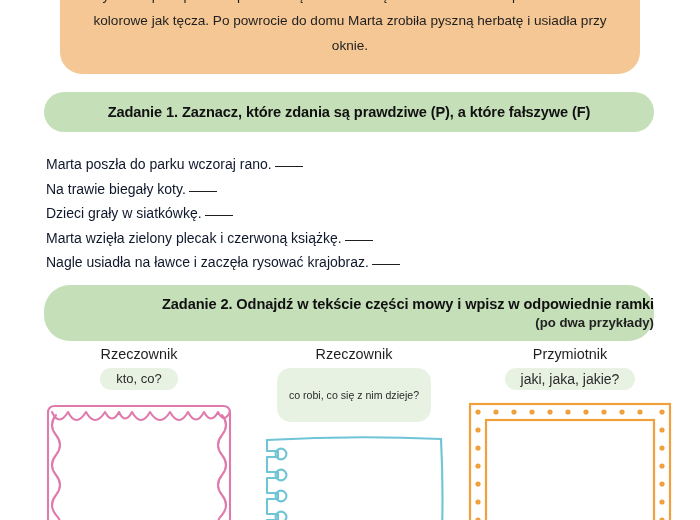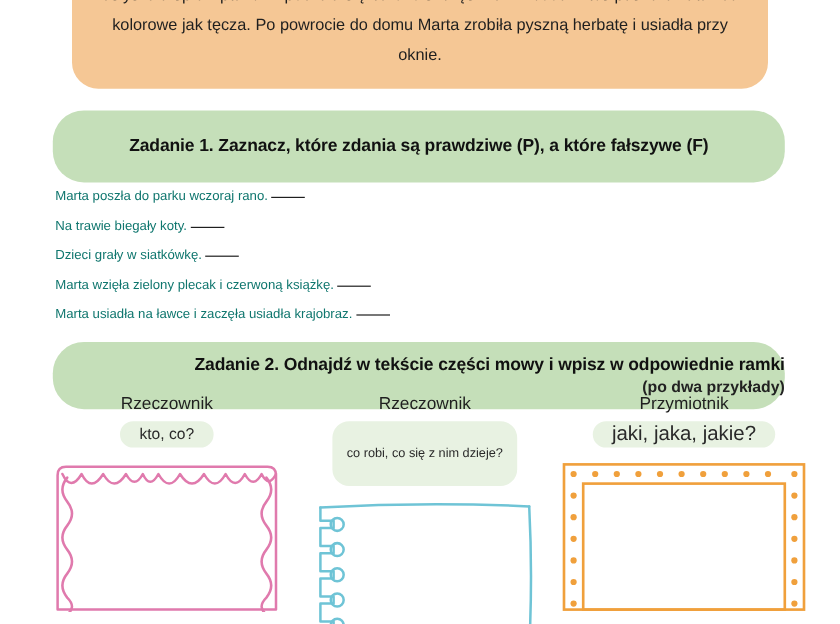--- a/index.html
+++ b/index.html
@@ -44,21 +44,21 @@
     box-sizing: border-box;
     display: flex;
     flex-direction: column;
     align-items: center;
     justify-content: center;
   }
   #task1-bar {
     left: 44px;
     top: 92px;
     width: 610px;
-    height: 60px;
+    height: 40px;
   }
   #task2-bar {
     left: 44px;
     top: 285px;
     width: 610px;
     height: 56px;
     align-items: flex-end;
   }
   .task-title {
     font-size: 14.6px;
@@ -79,38 +79,38 @@
   .statements {
     position: absolute;
     left: 46px;
     top: 152px;
     width: 600px;
     margin: 0;
     padding: 0;
     list-style: none;
   }
   .statement {
-    font-size: 11px;
+    font-size: 14px;
     line-height: 24.6px;
-    color: #0f766e;
+    color: #0f172a;
     white-space: nowrap;
   }
   .blank {
     display: inline-block;
     width: 28px;
     border-bottom: 1.6px solid #1f1f1f;
     margin-left: 3px;
     vertical-align: 2px;
   }
 
   
   .columns {
     position: absolute;
     left: 0;
-    top: 328px;
+    top: 345px;
     width: 700px;
     height: 175px;
   }
   .column {
     position: absolute;
     top: 0;
     display: flex;
     flex-direction: column;
     align-items: center;
   }
@@ -127,21 +127,21 @@
   .col-pill {
     background: #e8f2e2;
     border-radius: 14px;
     padding: 4px 16px;
     font-size: 13px;
     color: #2a2a2a;
     line-height: 14px;
     white-space: nowrap;
   }
   #col-1 .col-pill { font-size: 10.6px; padding: 20px 12px; }
-  #col-2 .col-pill { font-size: 17px; padding: 4px 16px; }
+  #col-2 .col-pill { font-size: 14px; padding: 4px 16px; }
 
   .frame-slot {
     margin-top: 9px;
     width: 100%;
     height: 128px;
     position: relative;
   }
   .frame-slot svg { display: block; width: 100%; height: 100%; }
 </style>
 </head>
@@ -162,21 +162,21 @@
   <li class="statement">
     <span>Na trawie biegały koty.</span><span class="blank"></span>
   </li>
   <li class="statement">
     <span>Dzieci grały w siatkówkę.</span><span class="blank"></span>
   </li>
   <li class="statement">
     <span>Marta wzięła zielony plecak i czerwoną książkę.</span><span class="blank"></span>
   </li>
   <li class="statement">
-    <span>Marta usiadła na ławce i zaczęła usiadła krajobraz.</span><span class="blank"></span>
+    <span>Nagle usiadła na ławce i zaczęła rysować krajobraz.</span><span class="blank"></span>
   </li>
 </ul>
 
 <div class="task-bar" id="task2-bar">
   <div class="task-title">Zadanie 2. Odnajdź w tekście części mowy i wpisz w odpowiednie ramki</div>
   <div class="task-sub">(po dwa przykłady)</div>
 </div>
 
 <div class="columns">
 

